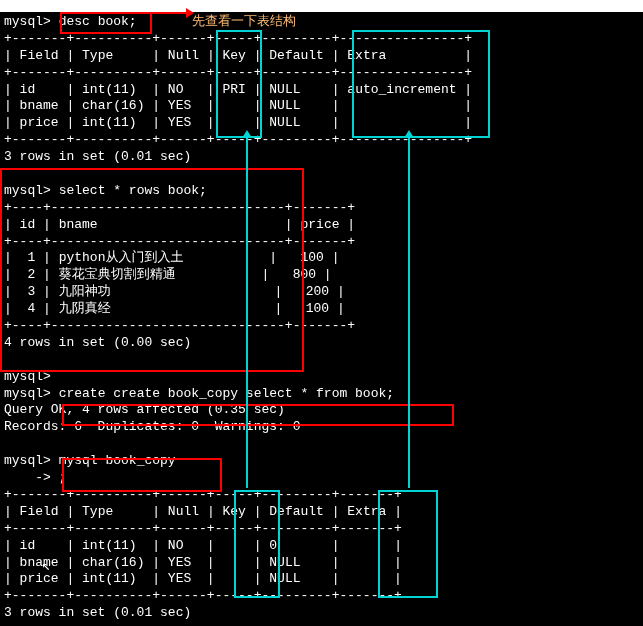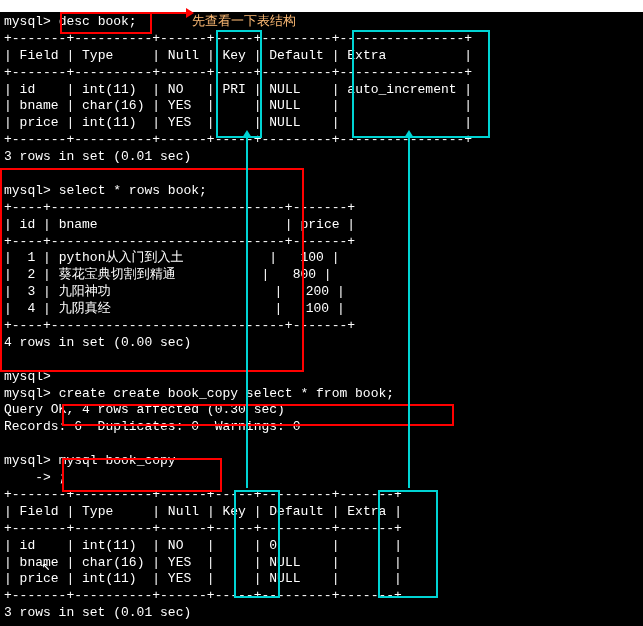--- a/index.html
+++ b/index.html
@@ -71,21 +71,21 @@
 +----+------------------------------+-------+
 |  <span>1</span> | <span>python从入门到入土</span>           |   <span>100</span> |
 |  <span>2</span> | <span>葵花宝典切割到精通</span>           |   <span>800</span> |
 |  <span>3</span> | <span>九阳神功</span>                     |   <span>200</span> |
 |  <span>4</span> | <span>九阴真经</span>                     |   <span>100</span> |
 +----+------------------------------+-------+
 <span>4 rows in set (0.00 sec)</span>
 
 <span>mysql&gt;</span>
 <span>mysql&gt;</span> <span>create create book_copy select * from book;</span>
-<span>Query OK, 4 rows affected (0.30 sec)</span>
+<span>Query OK, 4 rows affected (0.35 sec)</span>
 <span>Records: 6  Duplicates: 0  Warnings: 0</span>
 
 <span>mysql&gt;</span> <span>mysql book_copy</span>
 <span>    -&gt; ;</span>
 +-------+----------+------+-----+---------+-------+
 | <span>Field</span> | <span>Type</span>     | <span>Null</span> | <span>Key</span> | <span>Default</span> | <span>Extra</span> |
 +-------+----------+------+-----+---------+-------+
 | <span>id</span>    | <span>int(11)</span>  | <span>NO</span>   |     | <span>0</span>       |       |
 | <span>bname</span> | <span>char(16)</span> | <span>YES</span>  |     | <span>NULL</span>    |       |
 | <span>price</span> | <span>int(11)</span>  | <span>YES</span>  |     | <span>NULL</span>    |       |

